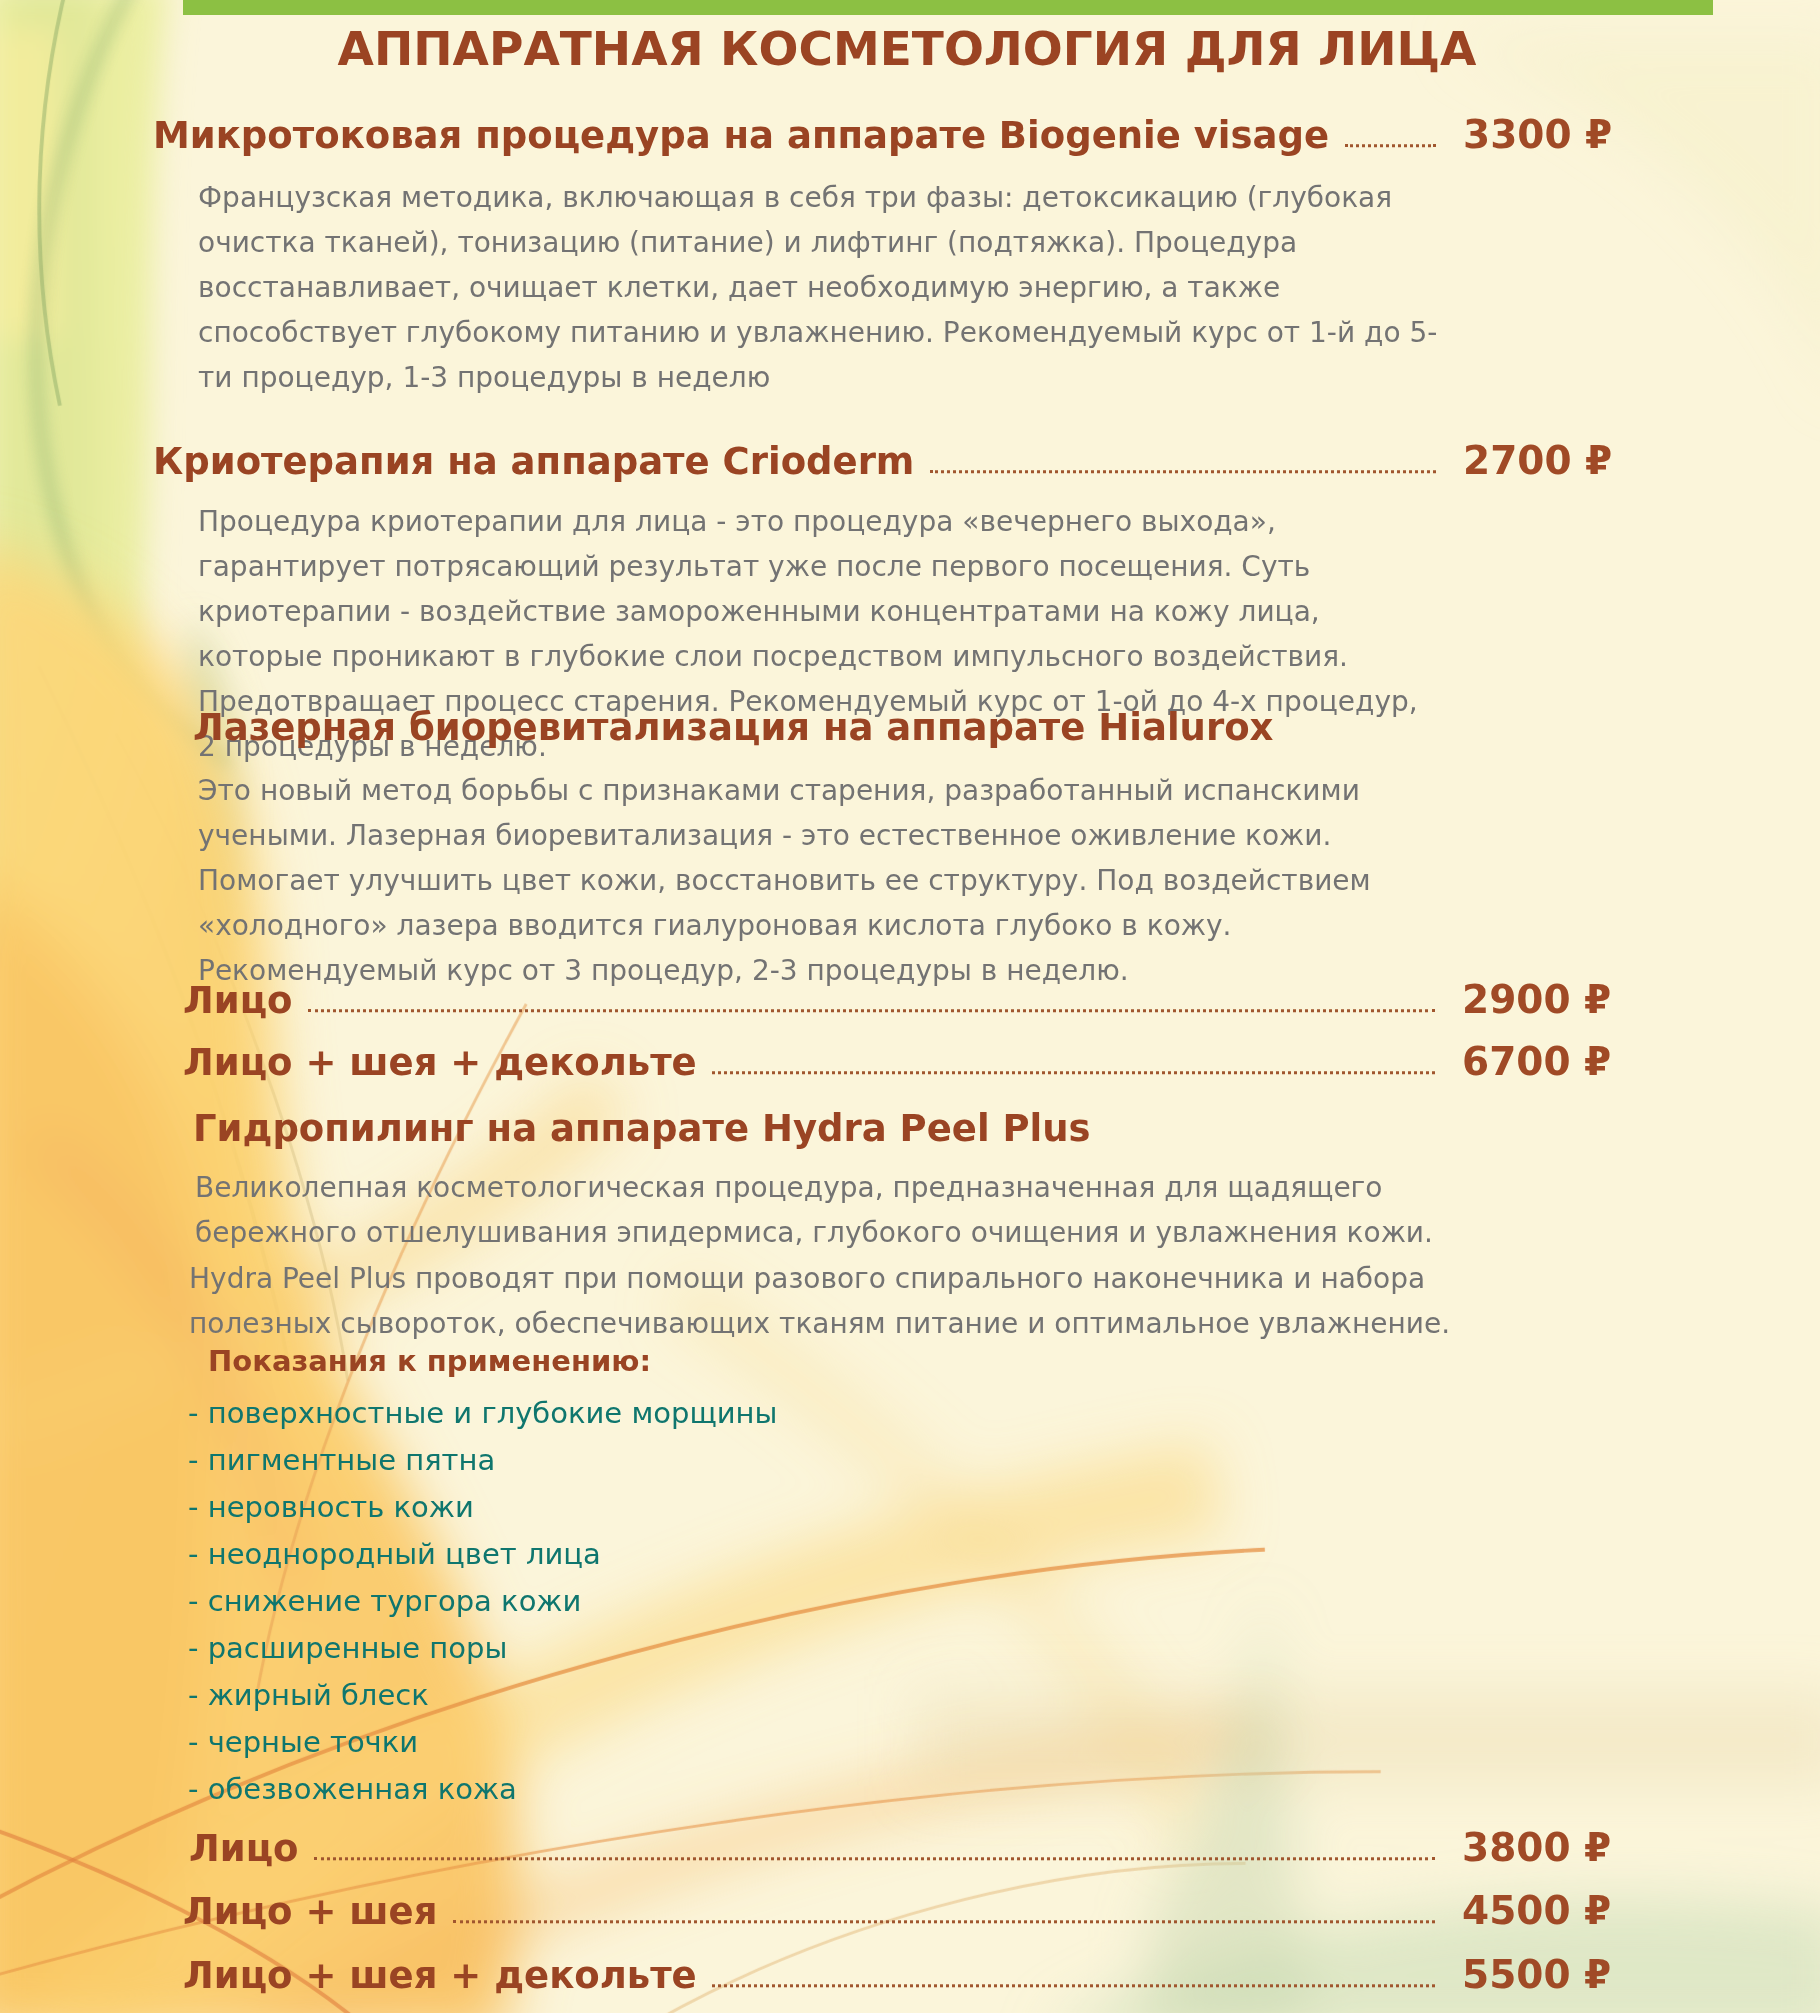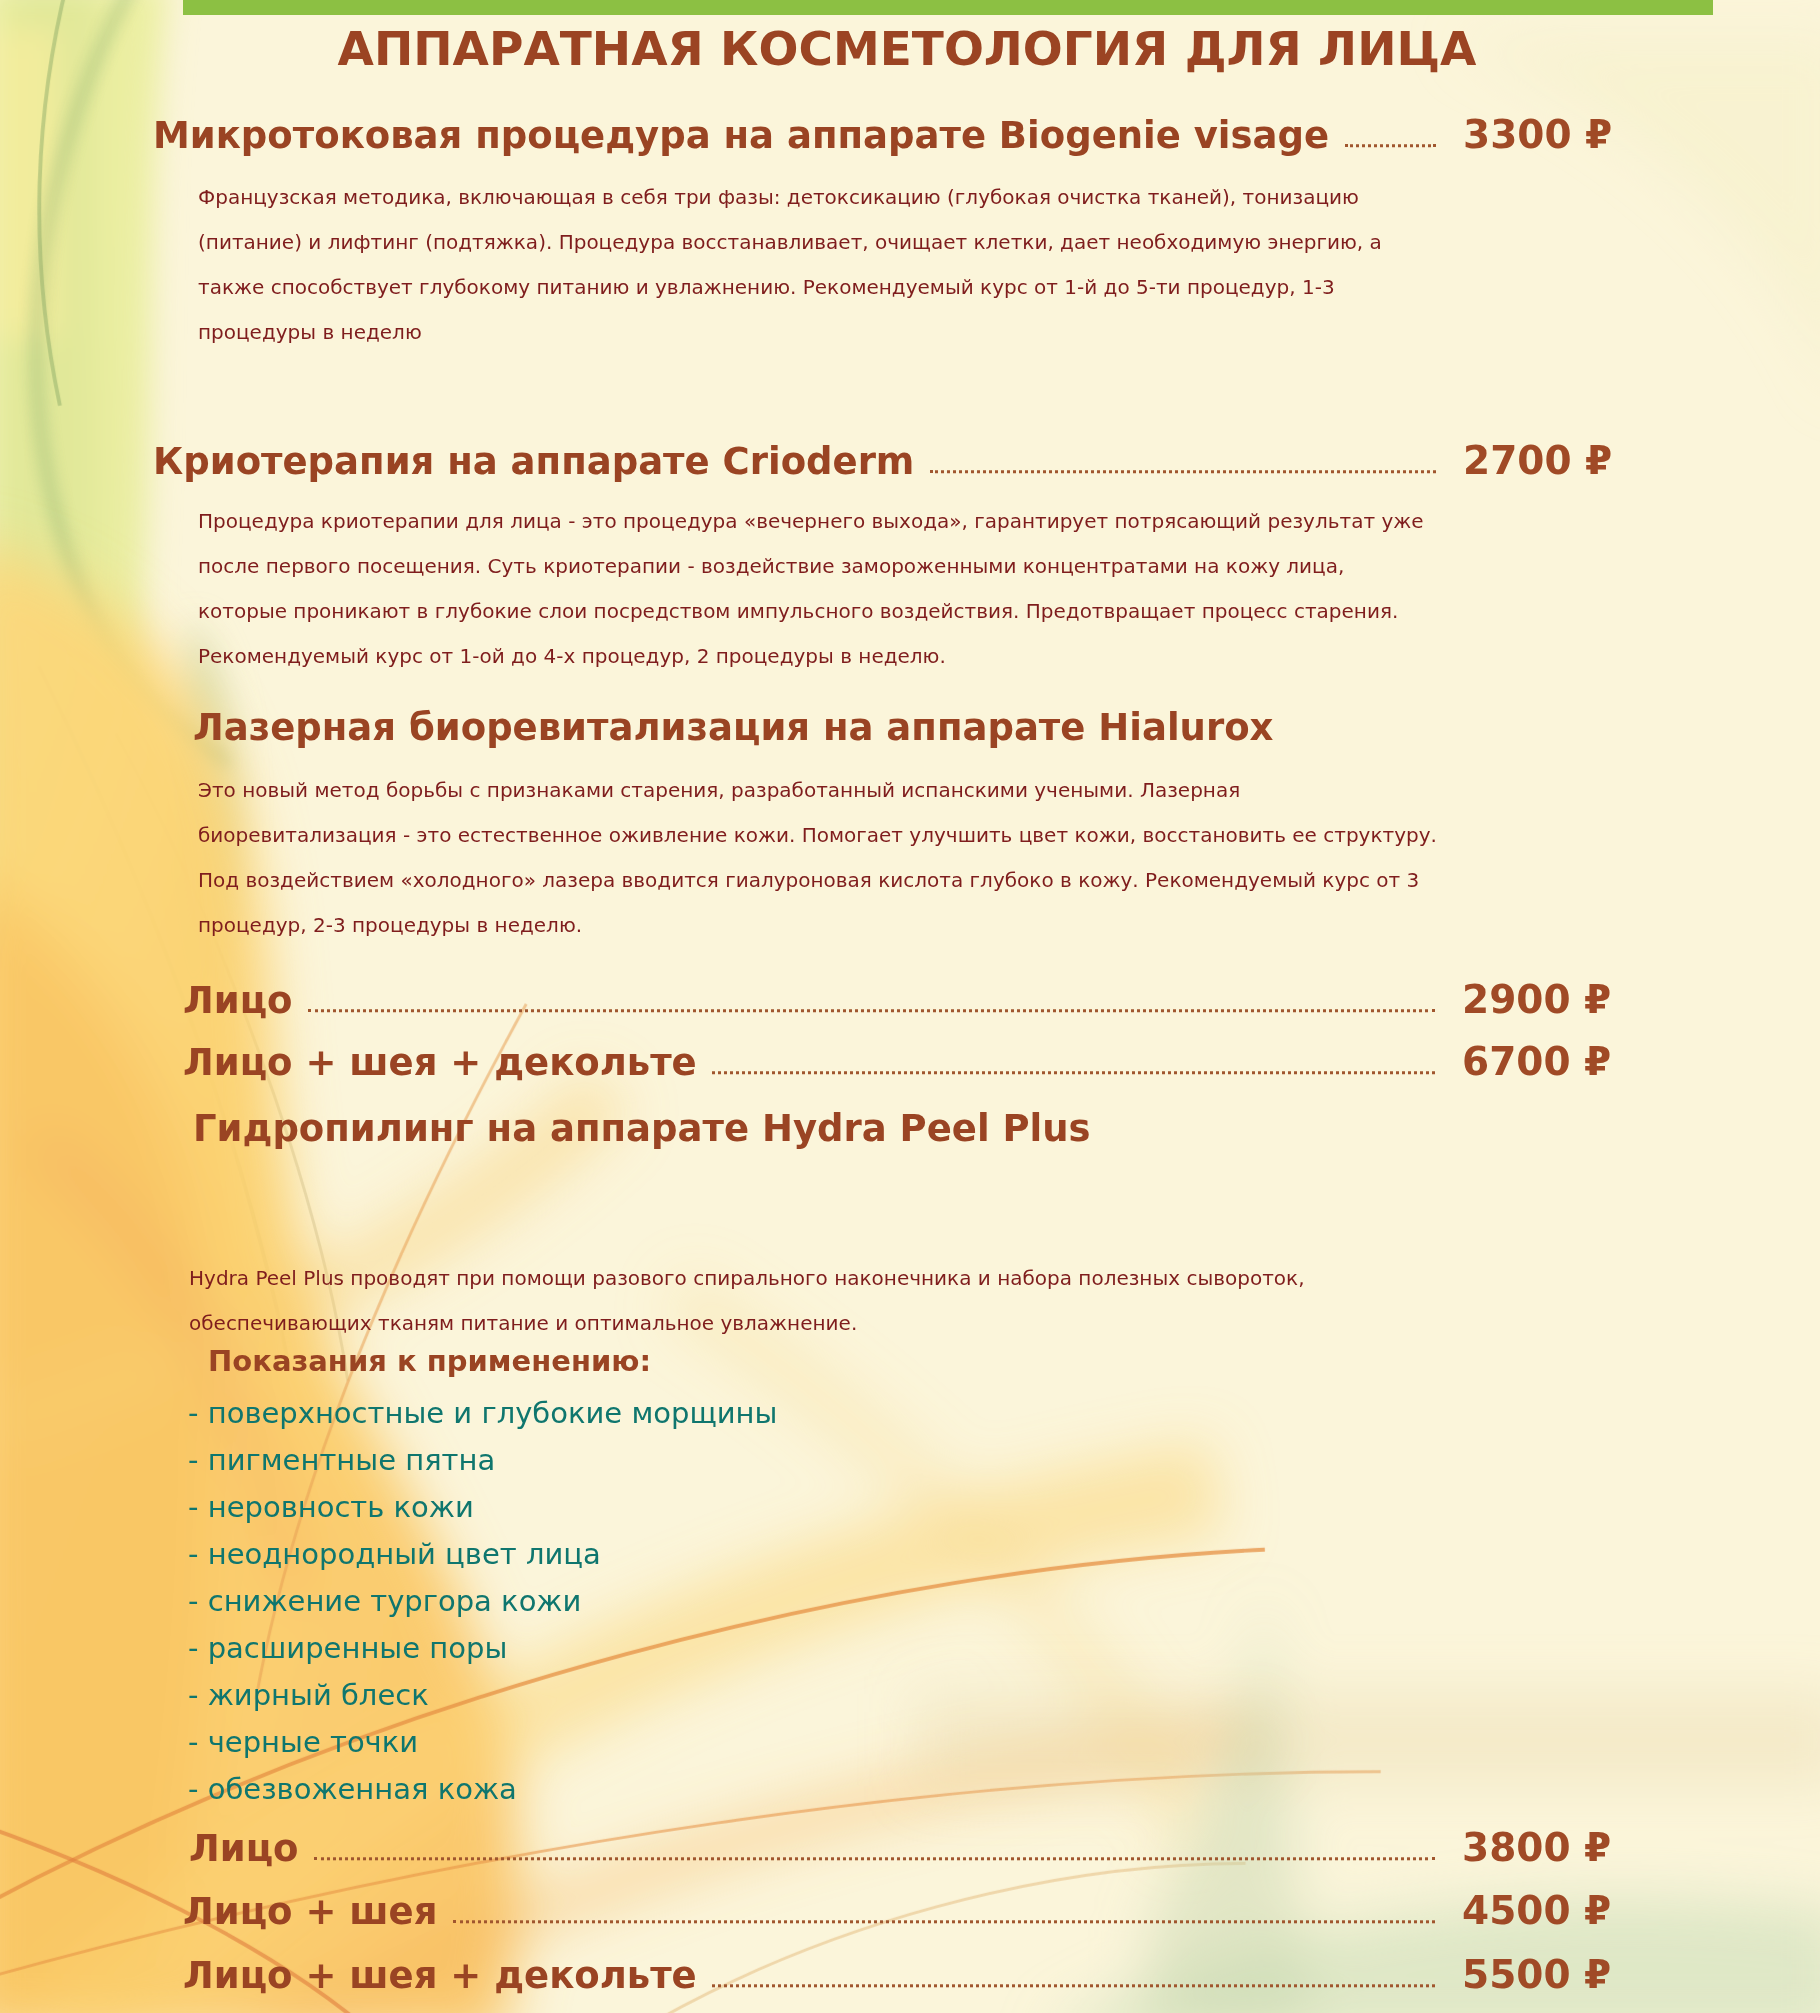--- a/index.html
+++ b/index.html
@@ -27,21 +27,21 @@
   .leader{
     flex:1 1 auto;border-bottom:3.9px dotted #a0562e;
     margin:0 13.5px 0 15.4px;transform:translateY(-9.7px);
     min-width:39px;
   }
   .price{
     flex:0 0 179px;font-size:39px;font-weight:bold;color:#a04a26;
     white-space:nowrap;padding-left:13.5px;
   }
   .desc{
-    font-size:20px;line-height:45px;color:#7f1d1d;
+    font-size:28px;line-height:45px;color:#737373;
     text-align:left;
   }
   .section-title{font-size:37px;font-weight:bold;color:#9a4423;white-space:nowrap;margin-left:40px;}
   .ind-title{font-size:29px;font-weight:bold;color:#9a4423;}
   .bullets{list-style:none;margin:0;padding:0;}
   .bullets li{
     font-size:29px;line-height:47px;color:#0f766e;white-space:nowrap;
   }
 </style>
 </head>
@@ -136,20 +136,21 @@
       <span class="leader"></span>
       <span class="price">2900 ₽</span>
     </div>
     <div class="abs price-row" style="top:1039px;left:183px;width:1458px;">
       <span class="row-label">Лицо + шея + декольте</span>
       <span class="leader"></span>
       <span class="price">6700 ₽</span>
     </div>
 
     <div class="abs section-title" style="top:1107px;left:153px;">Гидропилинг на аппарате Hydra Peel Plus</div>
+    <div class="abs desc" style="top:1165px;left:195px;width:1255px;">Великолепная косметологическая процедура, предназначенная для щадящего бережного отшелушивания эпидермиса, глубокого очищения и увлажнения кожи.</div>
     <div class="abs desc" style="top:1256px;left:189px;width:1265px;">Hydra Peel Plus проводят при помощи разового спирального наконечника и набора полезных сывороток, обеспечивающих тканям питание и оптимальное увлажнение.</div>
 
     <div class="abs ind-title" style="top:1344px;left:208px;">Показания к применению:</div>
 
     <ul class="abs bullets" style="top:1390px;left:188px;">
       <li>- поверхностные и глубокие морщины</li>
       <li>- пигментные пятна</li>
       <li>- неровность кожи</li>
       <li>- неоднородный цвет лица</li>
       <li>- снижение тургора кожи</li>

